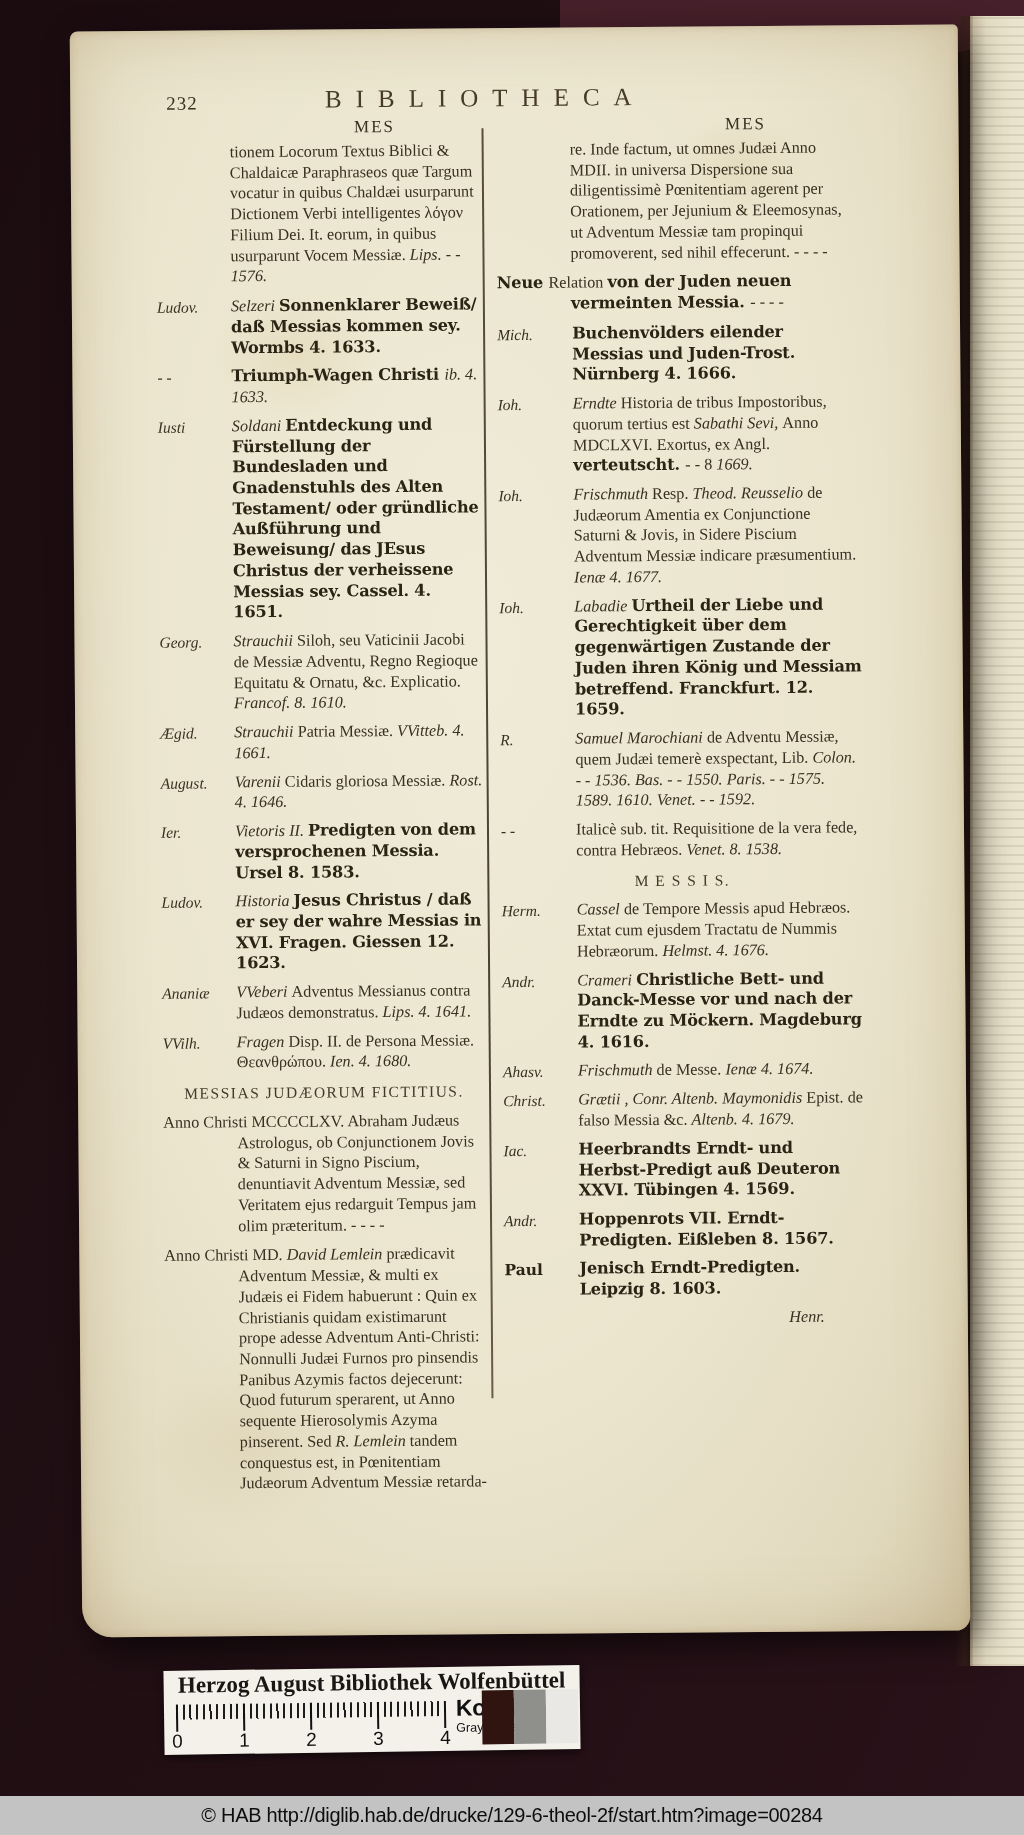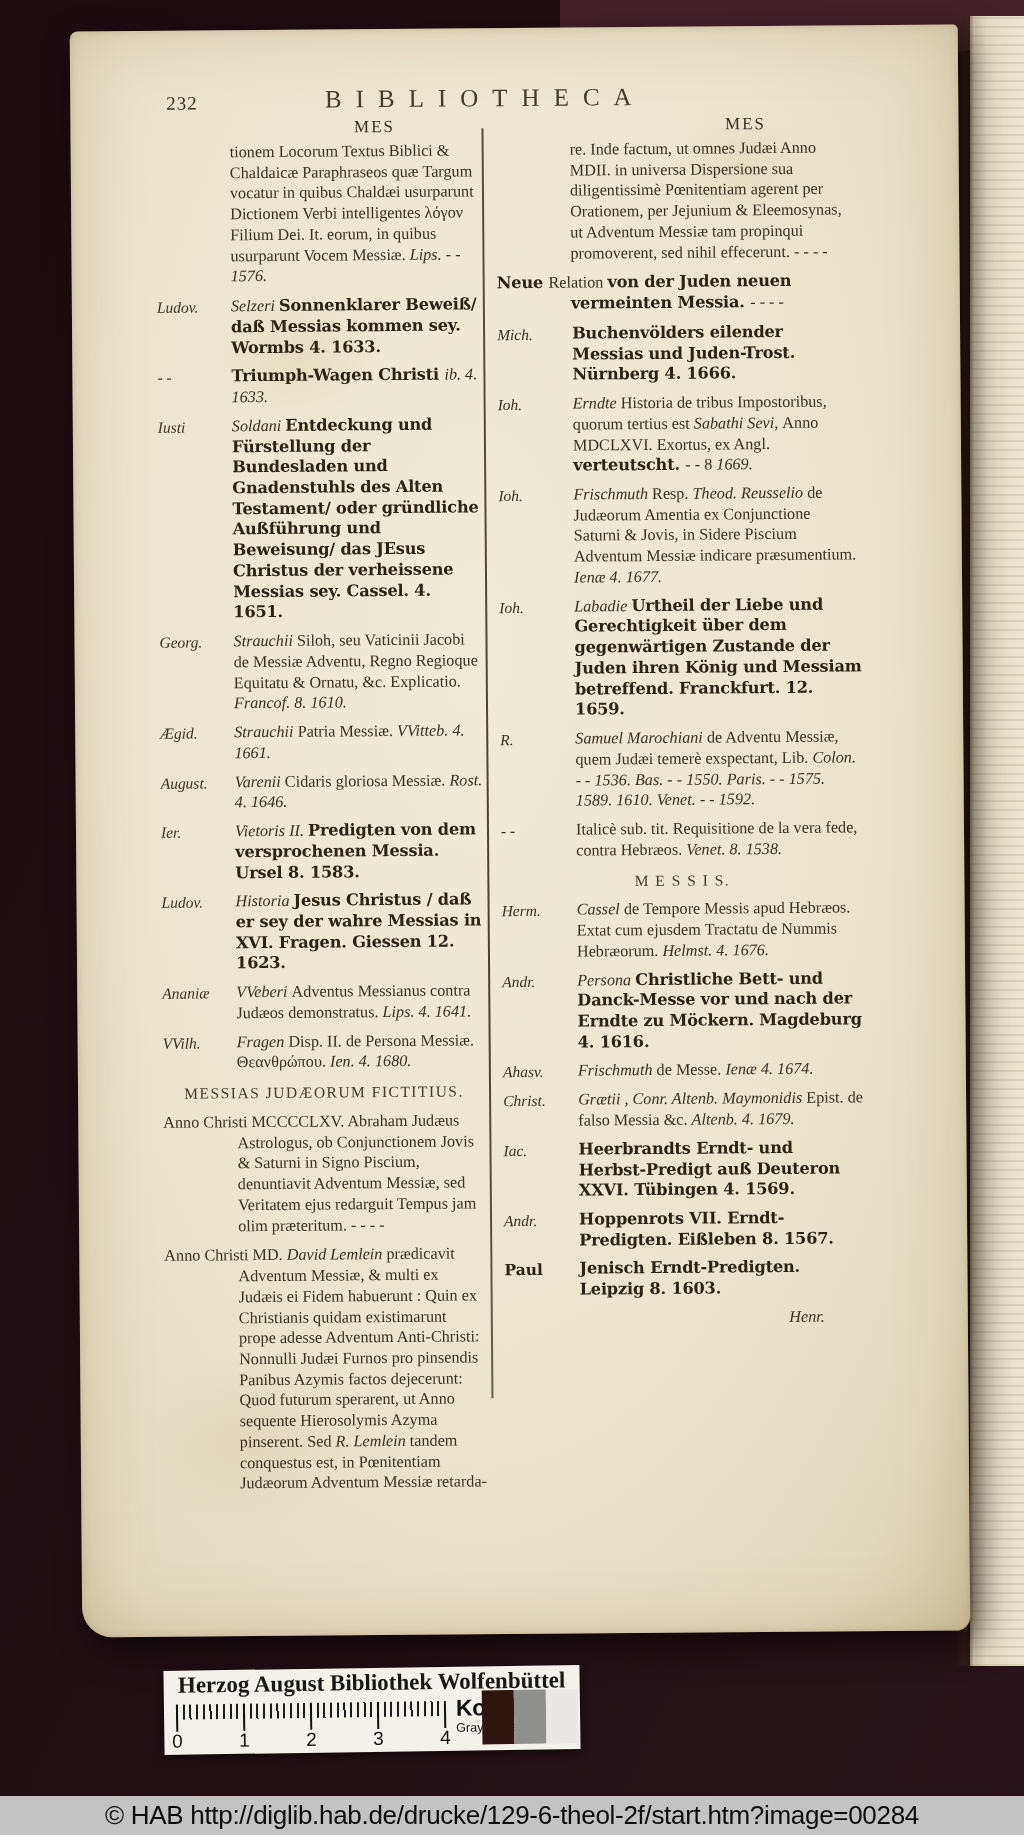--- a/index.html
+++ b/index.html
@@ -75,21 +75,21 @@
   .ruler-num{position:absolute;top:26px;transform:translateX(-40%);font-size:19px;color:#111;font-family:"Liberation Sans",sans-serif;}
   .kodak{position:absolute;left:292px;top:30px;font-family:"Liberation Sans",sans-serif;color:#111;}
   .kodak .brand{font-weight:bold;font-size:23px;line-height:1;letter-spacing:-0.5px;}
   .kodak .sub{font-size:12.5px;margin-top:1px;}
   .patches{position:absolute;left:318px;top:24px;display:flex;}
   .patch{width:32px;height:54px;}
   .caption-bar{
     position:absolute;left:0;top:1796px;width:1024px;height:39px;
     background:#c3c3c3;display:flex;align-items:center;justify-content:center;
   }
-  .caption-text{font-family:"Liberation Sans",sans-serif;font-size:26px;color:#0d0d0d;letter-spacing:-0.3px;}
+  .caption-text{font-family:"Liberation Sans",sans-serif;font-size:20px;color:#0d0d0d;letter-spacing:-0.3px;}
 </style>
 </head>
 <body>
 
 <div class="cover-corner"></div>
 <div class="next-edge"></div>
 <div class="gutter"></div>
 
 <div class="page">
   <div class="stain a"></div>
@@ -173,21 +173,21 @@
         <div class="author">- -</div>
         <div class="ebody"><span class="s-ro">Italicè sub. tit. Requisitione de la vera fede, contra Hebræos. </span><span class="s-it">Venet. 8. 1538.</span></div>
       </div>
       <div class="sec-heading">M E S S I S.</div>
       <div class="entry">
         <div class="author">Herm.</div>
         <div class="ebody"><span class="s-it">Cassel </span><span class="s-ro">de Tempore Messis apud Hebræos. Extat cum ejusdem Tractatu de Nummis Hebræorum. </span><span class="s-it">Helmst. 4. 1676.</span></div>
       </div>
       <div class="entry">
         <div class="author">Andr.</div>
-        <div class="ebody"><span class="s-it">Persona </span><span class="s-fr">Christliche Bett- und Danck-Messe vor und nach der Erndte zu Möckern. Magdeburg 4. 1616.</span></div>
+        <div class="ebody"><span class="s-it">Crameri </span><span class="s-fr">Christliche Bett- und Danck-Messe vor und nach der Erndte zu Möckern. Magdeburg 4. 1616.</span></div>
       </div>
       <div class="entry">
         <div class="author">Ahasv.</div>
         <div class="ebody"><span class="s-it">Frischmuth </span><span class="s-ro">de Messe. </span><span class="s-it">Ienæ 4. 1674.</span></div>
       </div>
       <div class="entry">
         <div class="author">Christ.</div>
         <div class="ebody"><span class="s-it">Grætii , Conr. Altenb. Maymonidis </span><span class="s-ro">Epist. de falso Messia &amp;c. </span><span class="s-it">Altenb. 4. 1679.</span></div>
       </div>
       <div class="entry">

